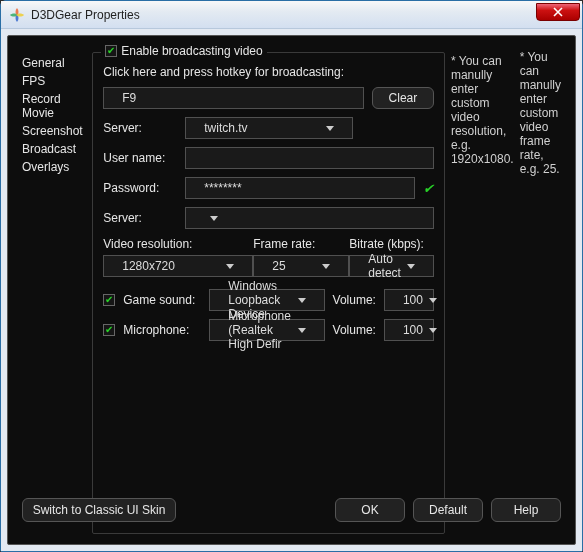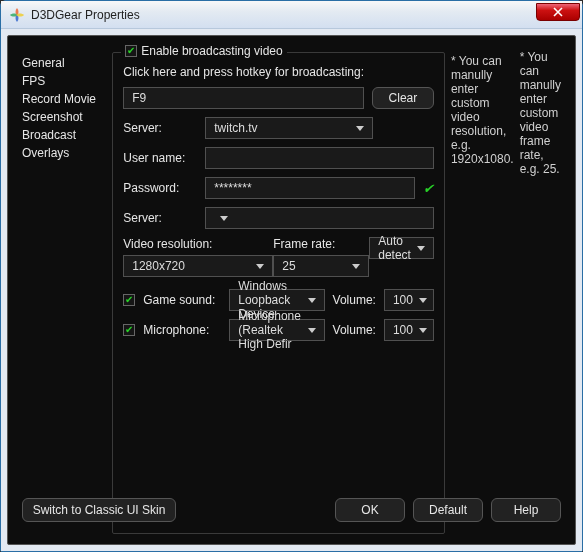--- a/index.html
+++ b/index.html
@@ -91,21 +91,21 @@
     cursor:pointer;
   }
   .chk.checked::after {
     content:"✔"; color:#28d228; font-size:10px; line-height:10px;
   }
   label, .lbl { color:#e6e6e6; font-size:12px; }
   .row { display:flex; align-items:center; gap:8px; margin-top:8px; }
   .row.first { margin-top:4px; }
   .txt, .sel {
     background:#1a1a1a; border:1px solid #505050;
-    color:#ddd; height:22px; padding:2px 8px;
+    color:#ddd; height:22px; padding:2px 18px;
     font-size:12px; font-family:inherit;
   }
   .sel {
     display:flex; align-items:center; justify-content:space-between;
     cursor:pointer;
   }
   .sel .caret {
     width:0;height:0;border-left:4px solid transparent;border-right:4px solid transparent;border-top:5px solid #ccc;
     margin-left:6px;
   }
@@ -214,20 +214,21 @@
               </div>
             </div>
             <div class="col" style="width:96px">
               <span class="lbl">Frame rate:</span>
               <div class="sel">
                 <span>25</span>
                 <span class="caret"></span>
               </div>
             </div>
             <div class="col" style="flex:1">
+              <span class="lbl">Bitrate (kbps):</span>
               <div class="sel">
                 <span>Auto detect</span>
                 <span class="caret"></span>
               </div>
             </div>
           </div>
 
 
           <div class="row" style="margin-top:12px">
             <span class="chk checked"></span>

